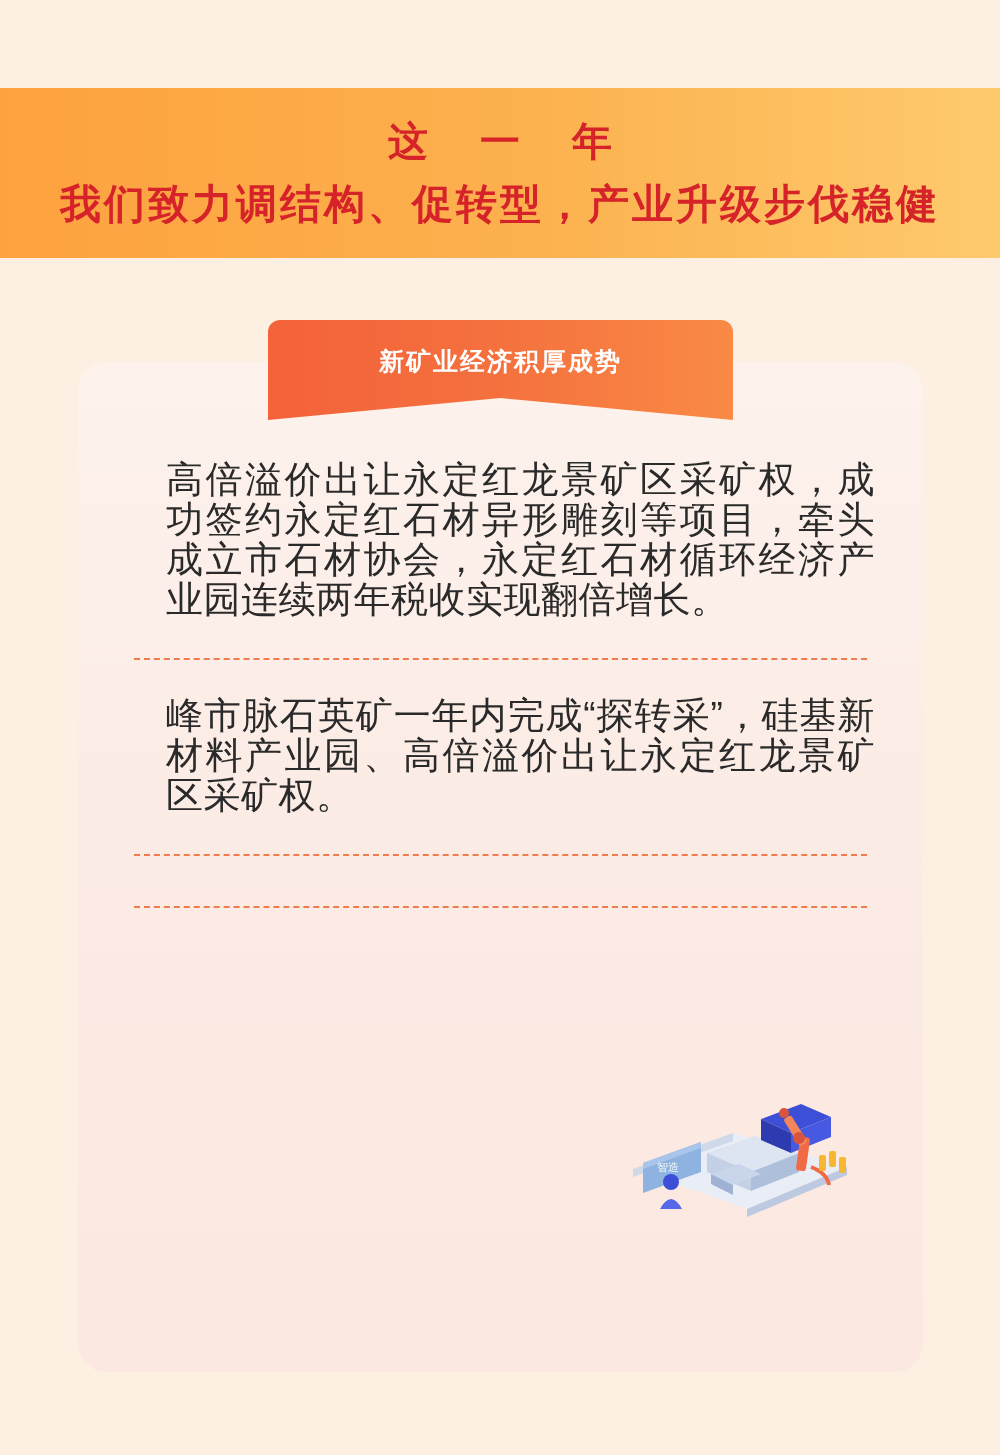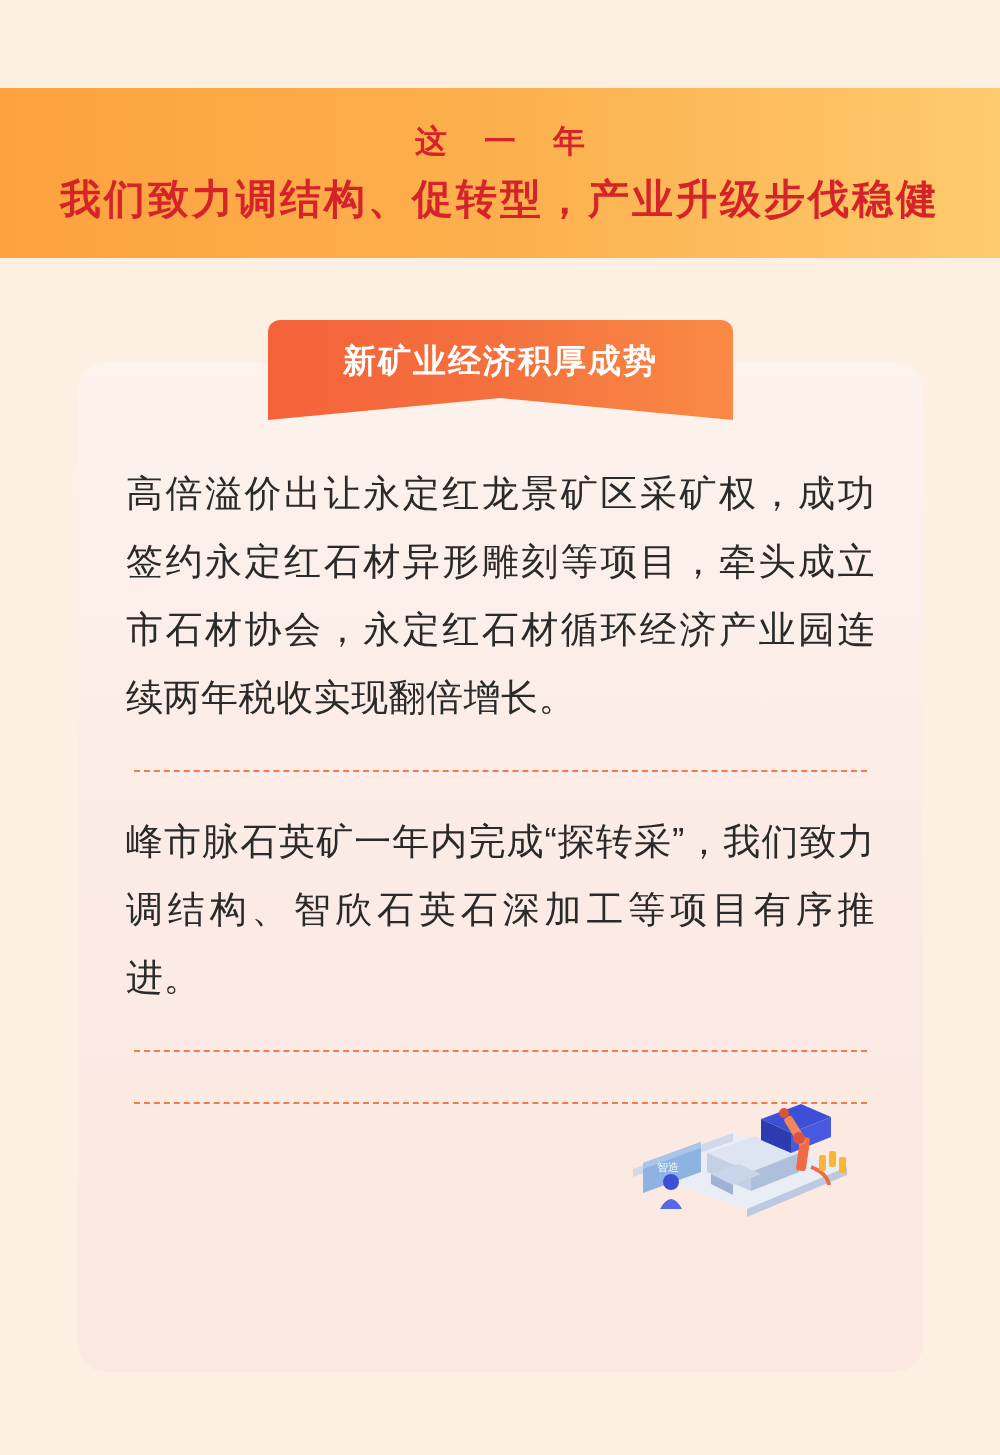--- a/index.html
+++ b/index.html
@@ -24,26 +24,27 @@
     height: 170px;
     background: linear-gradient(90deg, #fda23f 0%, #fcb24f 55%, #feca6e 100%);
     display: flex;
     flex-direction: column;
     align-items: center;
     justify-content: center;
     box-sizing: border-box;
   }
   .header-line1 {
     color: #d6232a;
-    font-size: 32px;
+    font-size: 40px;
     font-weight: bold;
     letter-spacing: 14px;
     text-indent: 14px;
     margin-bottom: 8px;
     white-space: nowrap;
+    font-family: Liberation Mono, monospace;
   }
   .header-line2 {
     color: #d6232a;
     font-size: 41px;
     font-weight: bold;
     letter-spacing: 3px;
     white-space: nowrap;
   }
 
   
@@ -64,21 +65,21 @@
     left: 268px;
     top: 320px;
     width: 465px;
     height: 100px;
     background: linear-gradient(90deg, #f4623a 0%, #f4713e 50%, #fa8a45 100%);
     border-radius: 12px 12px 0 0;
     display: flex;
     align-items: center;
     justify-content: center;
     color: #ffffff;
-    font-size: 33px;
+    font-size: 25px;
     font-weight: bold;
     letter-spacing: 2px;
     clip-path: polygon(0% 0%, 100% 0%, 100% 100%, 50% 78%, 0% 100%);
     padding-bottom: 14px;
     box-sizing: border-box;
   }
   .ribbon-text {
     margin-top: -4px;
   }
 
@@ -88,23 +89,24 @@
     left: 0;
     top: 0;
     width: 100%;
     height: 100%;
     box-sizing: border-box;
     padding: 92px 48px 0 48px;
   }
   .para {
     color: #2a2a2a;
     font-size: 37px;
-    line-height: 68px;
+    line-height: 40px;
     letter-spacing: 0.5px;
     text-align: justify;
+    margin-left: 40px;
   }
   .para.p1 { margin-top: 6px; }
   .para.p3 {
     width: 460px;
   }
   .divider {
     height: 0;
     border-top: 2px dashed #f07b4d;
     margin: 38px 8px 36px 8px;
   }
@@ -130,21 +132,21 @@
   <div class="header-line2">我们致力调结构、促转型，产业升级步伐稳健</div>
 </div>
 
 <div class="card">
   <div class="content">
 
     <div class="para p1">高倍溢价出让永定红龙景矿区采矿权，成功签约永定红石材异形雕刻等项目，牵头成立市石材协会，永定红石材循环经济产业园连续两年税收实现翻倍增长。</div>
 
     <div class="divider"></div>
 
-    <div class="para p2">峰市脉石英矿一年内完成“探转采”，我们致力调结构、智欣石英石深加工等项目有序推进。</div>
+    <div class="para p2">峰市脉石英矿一年内完成“探转采”，硅基新材料产业园、高倍溢价出让永定红龙景矿区采矿权。</div>
 
     <div class="divider"></div>
 
 
     <div class="divider last"></div>
   </div>
 
   <div class="illustration">
     <svg viewBox="0 0 250 185" width="250" height="185" xmlns="http://www.w3.org/2000/svg">
 

